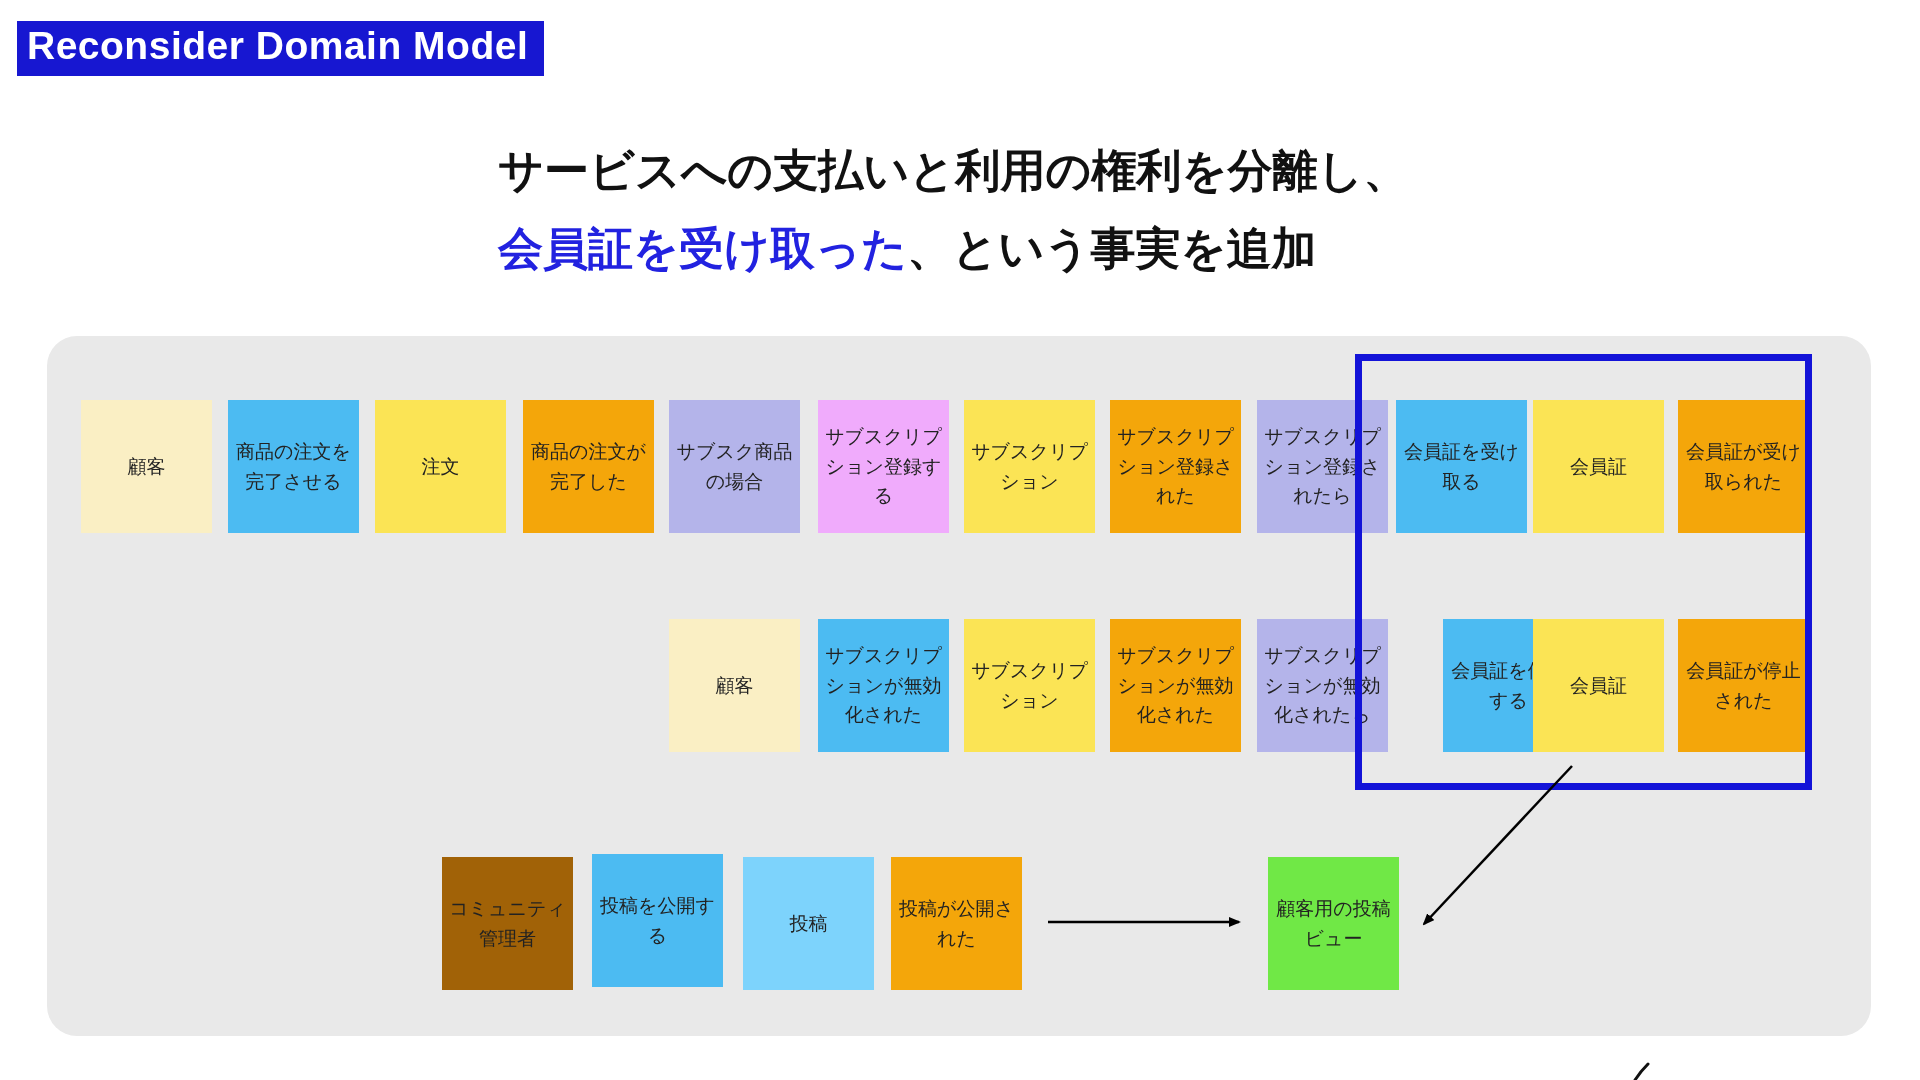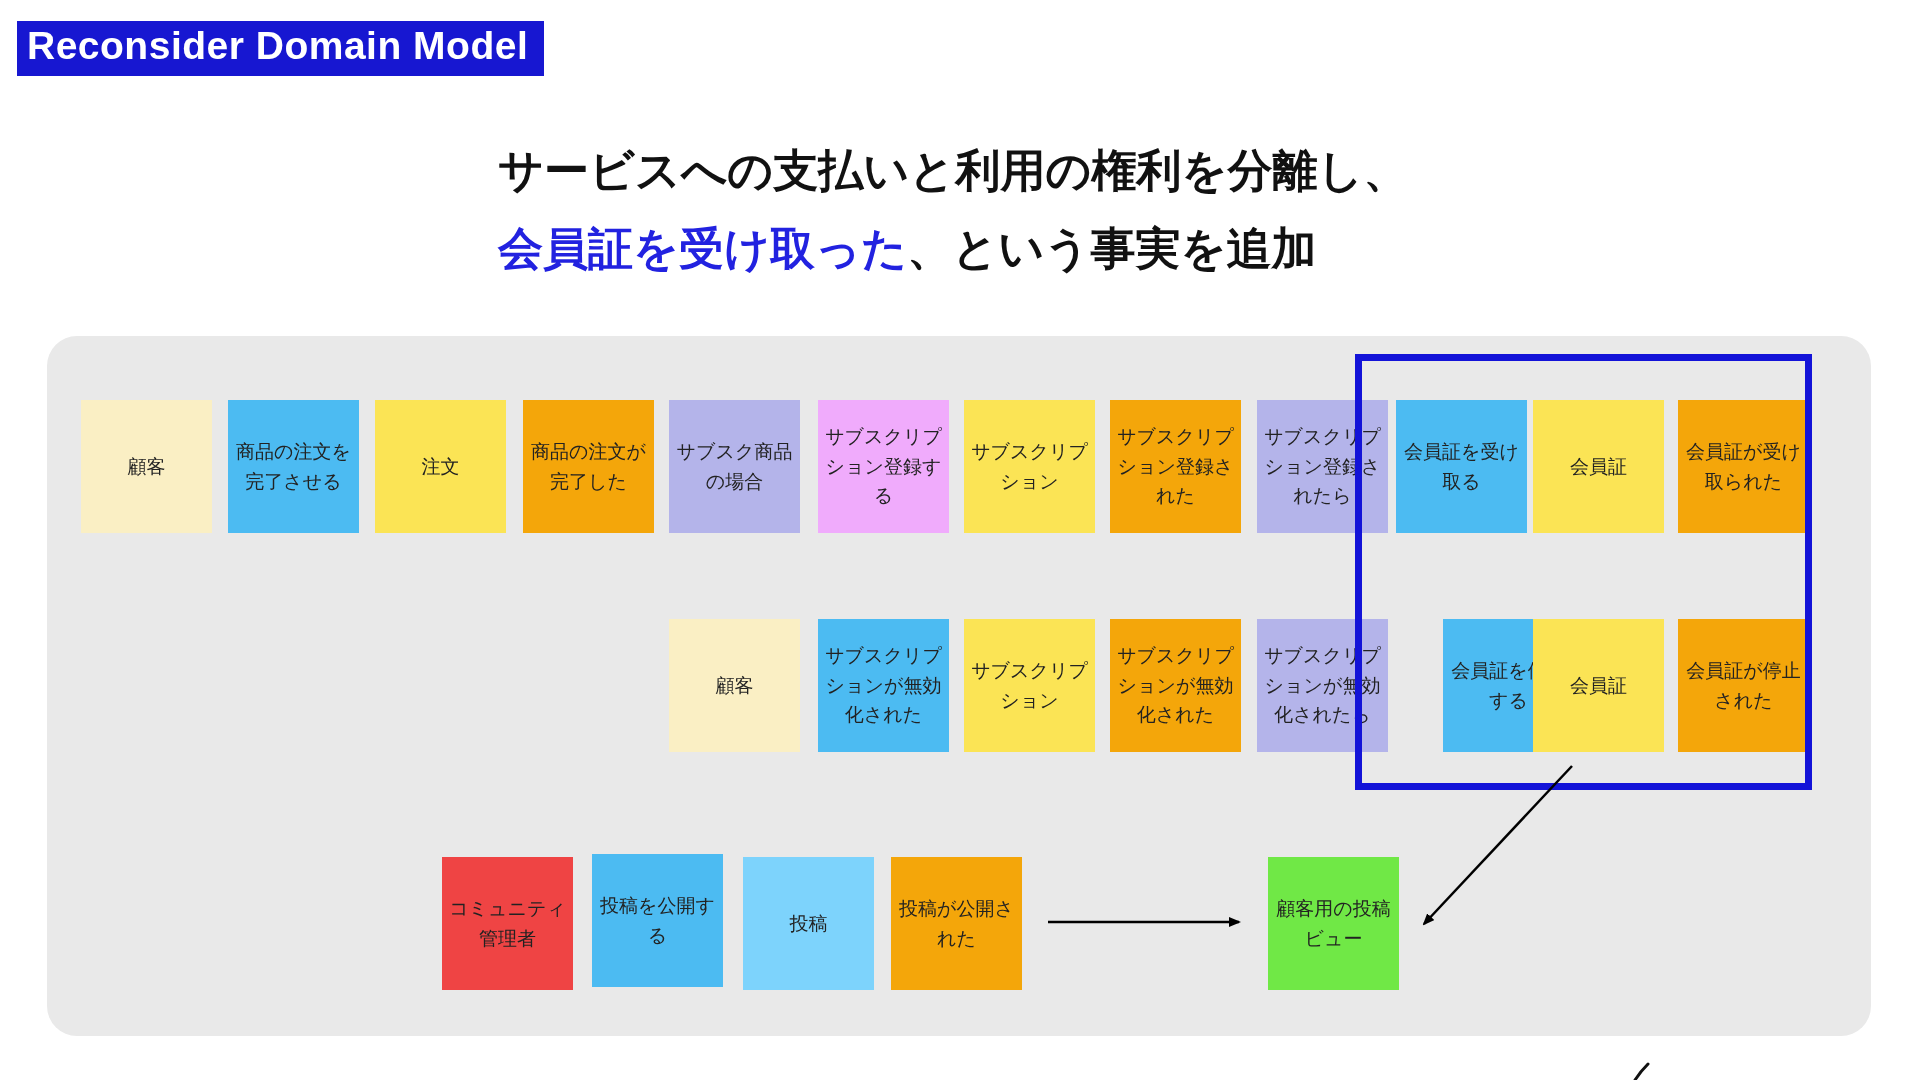--- a/index.html
+++ b/index.html
@@ -64,21 +64,21 @@
         <div class="note" style="left: 1486px; top: 64px; background: rgb(251, 228, 85);">会員証</div>
         <div class="note" style="left: 1631px; top: 64px; background: rgb(244, 166, 10);">会員証が受け取られた</div>
         <div class="note" style="left: 622px; top: 283px; background: rgb(250, 239, 196);">顧客</div>
         <div class="note" style="left: 771px; top: 283px; background: rgb(76, 187, 242);">サブスクリプションが無効化された</div>
         <div class="note" style="left: 917px; top: 283px; background: rgb(251, 228, 85);">サブスクリプション</div>
         <div class="note" style="left: 1063px; top: 283px; background: rgb(244, 166, 10);">サブスクリプションが無効化された</div>
         <div class="note" style="left: 1210px; top: 283px; background: rgb(180, 180, 234);">サブスクリプションが無効化されたら</div>
         <div class="note" style="left: 1396px; top: 283px; background: rgb(76, 187, 242);">会員証を停止する</div>
         <div class="note" style="left: 1486px; top: 283px; background: rgb(251, 228, 85);">会員証</div>
         <div class="note" style="left: 1631px; top: 283px; background: rgb(244, 166, 10);">会員証が停止された</div>
-        <div class="note" style="left: 395px; top: 521px; background: #ef4444;">コミュニティ管理者</div>
+        <div class="note" style="left: 395px; top: 521px; background: #a16207;">コミュニティ管理者</div>
         <div class="note" style="left: 545px; top: 518px; background: rgb(76, 187, 242);">投稿を公開する</div>
         <div class="note" style="left: 696px; top: 521px; background: #7dd3fc;">投稿</div>
         <div class="note" style="left: 844px; top: 521px; background: rgb(244, 166, 10);">投稿が公開された</div>
         <div class="note" style="left: 1221px; top: 521px; background: rgb(112, 232, 70);">顧客用の投稿ビュー</div>
       </div>
 
     <div class="hl-rect" style="border-color: rgb(19, 19, 216);"></div>
 
     <svg class="arrows" viewBox="0 0 1824 700" xmlns="http://www.w3.org/2000/svg">
       <defs>

